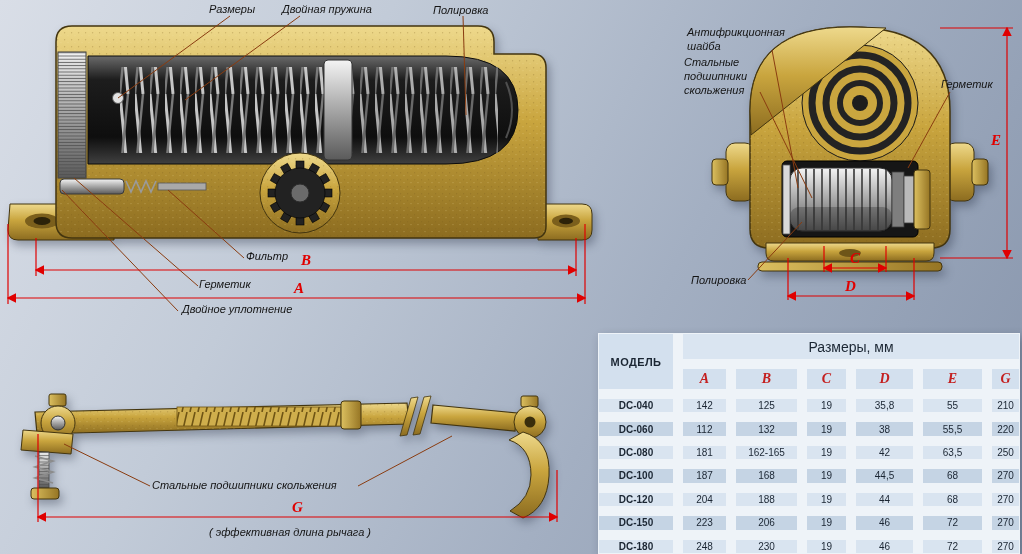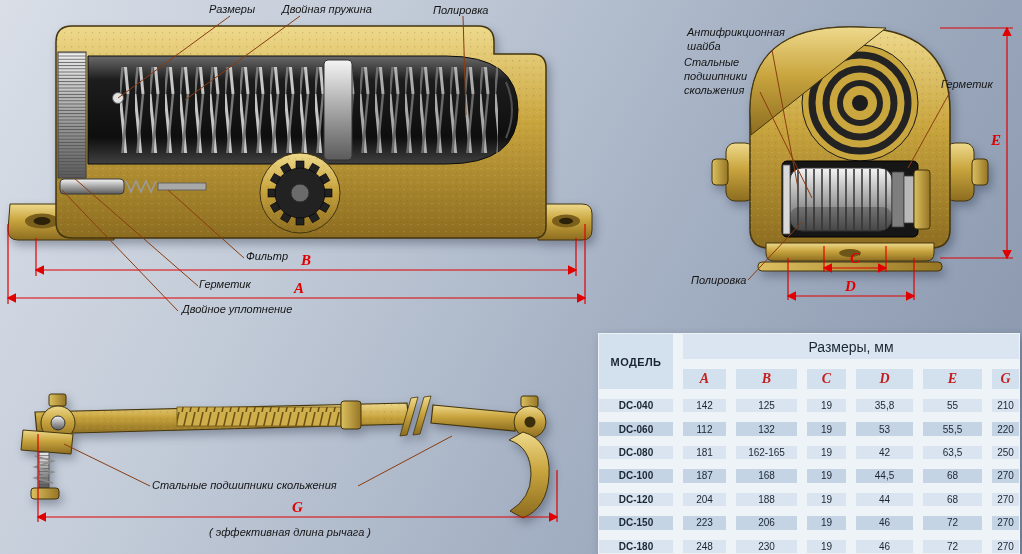--- a/index.html
+++ b/index.html
@@ -264,21 +264,21 @@
     <div class="cell">125</div>
     <div class="cell">19</div>
     <div class="cell">35,8</div>
     <div class="cell">55</div>
     <div class="cell">210</div>
 
     <div class="cell alt model-cell">DC-060</div>
     <div class="cell alt">112</div>
     <div class="cell alt">132</div>
     <div class="cell alt">19</div>
-    <div class="cell alt">53</div>
+    <div class="cell alt">38</div>
     <div class="cell alt">55,5</div>
     <div class="cell alt">220</div>
 
     <div class="cell model-cell">DC-080</div>
     <div class="cell">181</div>
     <div class="cell">162-165</div>
     <div class="cell">19</div>
     <div class="cell">42</div>
     <div class="cell">63,5</div>
     <div class="cell">250</div>

